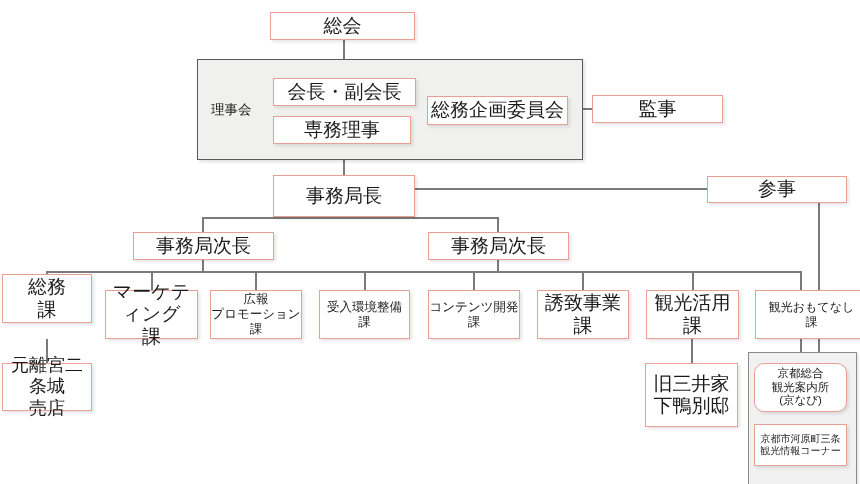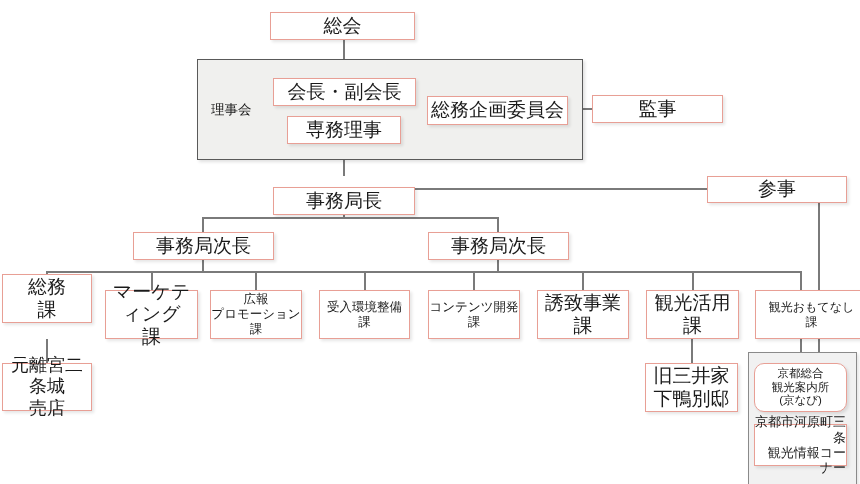--- a/index.html
+++ b/index.html
@@ -27,21 +27,21 @@
     border:1px solid var(--box-border);
     box-shadow:2px 2px 3px rgba(0,0,0,0.10);
     display:flex;align-items:center;justify-content:center;
     text-align:center;
     font-size:19px;
     line-height:1.18;
     white-space:pre-line;
     box-sizing:border-box;
   }
   .node.small{font-size:11.5px;border-radius:10px;}
-  .node.xsmall{font-size:13px;text-align:right;}
+  .node.xsmall{font-size:10px;}
   .panel{
     position:absolute;
     background:var(--panel-fill);
     border:1px solid var(--panel-border);
     box-shadow:2px 2px 3px rgba(0,0,0,0.12);
     box-sizing:border-box;
   }
   .panel-label{
     position:absolute;
     left:13px;top:50%;
@@ -86,24 +86,24 @@
   <div class="line" style="left:691px;top:339px;width:2px;height:24px"></div>
   <div class="line" style="left:800px;top:339px;width:2px;height:14px"></div>
   <div class="line" style="left:818px;top:339px;width:2px;height:14px"></div>
 
   <div class="panel" style="left:197px;top:59px;width:386px;height:101px">
     <span class="panel-label">理事会</span>
   </div>
 
   <div class="node" style="left:270px;top:12px;width:145px;height:28px">総会</div>
   <div class="node" style="left:273px;top:78px;width:143px;height:28px">会長・副会長</div>
-  <div class="node" style="left:287px;top:116px;width:114px;height:28px">専務理事</div>
+  <div class="node" style="left:273px;top:116px;width:138px;height:28px">専務理事</div>
   <div class="node" style="left:427px;top:96px;width:141px;height:29px">総務企画委員会</div>
   <div class="node" style="left:592px;top:95px;width:131px;height:28px">監事</div>
-  <div class="node" style="left:273px;top:187px;width:142px;height:28px">事務局長</div>
+  <div class="node" style="left:273px;top:175px;width:142px;height:42px">事務局長</div>
   <div class="node" style="left:707px;top:176px;width:140px;height:27px">参事</div>
   <div class="node" style="left:133px;top:232px;width:141px;height:28px">事務局次長</div>
   <div class="node" style="left:428px;top:232px;width:141px;height:28px">事務局次長</div>
 
   <div class="node" style="left:2px;top:274px;width:90px;height:49px">総務
 課</div>
   <div class="node" style="left:105px;top:290px;width:93px;height:49px">マーケティング
 課</div>
   <div class="node" style="left:210px;top:290px;width:92px;height:49px;font-size:12.5px">広報
 プロモーション
@@ -114,21 +114,21 @@
 課</div>
   <div class="node" style="left:537px;top:290px;width:92px;height:49px">誘致事業
 課</div>
   <div class="node" style="left:646px;top:290px;width:93px;height:49px">観光活用
 課</div>
   <div class="node" style="left:755px;top:290px;width:113px;height:49px;font-size:12px">観光おもてなし
 課</div>
 
   <div class="node" style="left:2px;top:363px;width:90px;height:48px;font-size:18px">元離宮二条城
 売店</div>
-  <div class="node" style="left:645px;top:363px;width:93px;height:49px">旧三井家
+  <div class="node" style="left:645px;top:363px;width:93px;height:64px">旧三井家
 下鴨別邸</div>
 
   <div class="graybox" style="left:748px;top:352px;width:109px;height:140px"></div>
   <div class="node small" style="left:754px;top:363px;width:93px;height:49px">京都総合
 観光案内所
 (京なび)</div>
   <div class="node xsmall" style="left:754px;top:424px;width:93px;height:42px">京都市河原町三条
 観光情報コーナー</div>
 
 </div>

